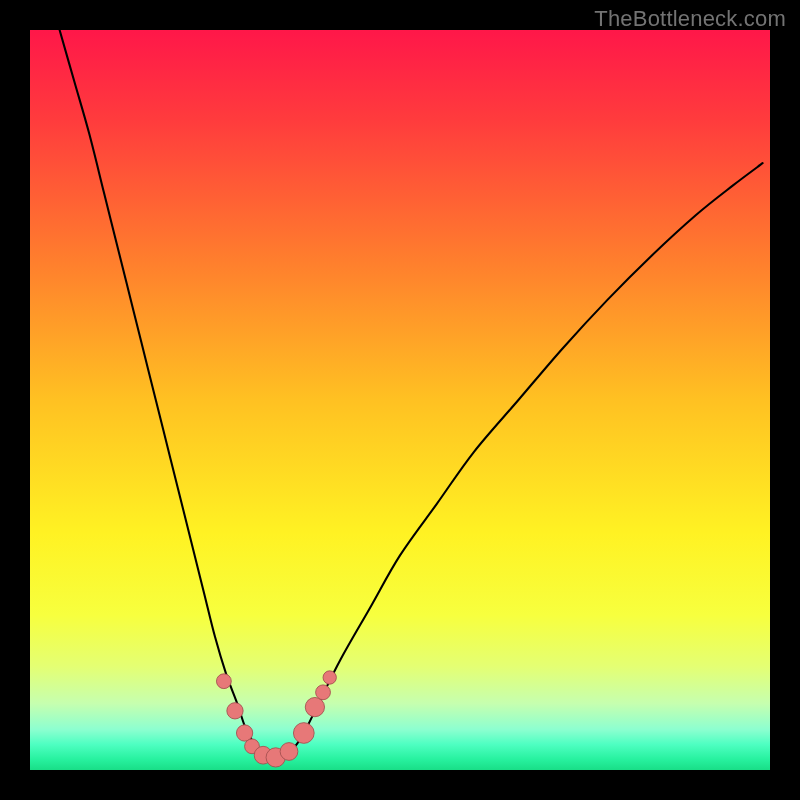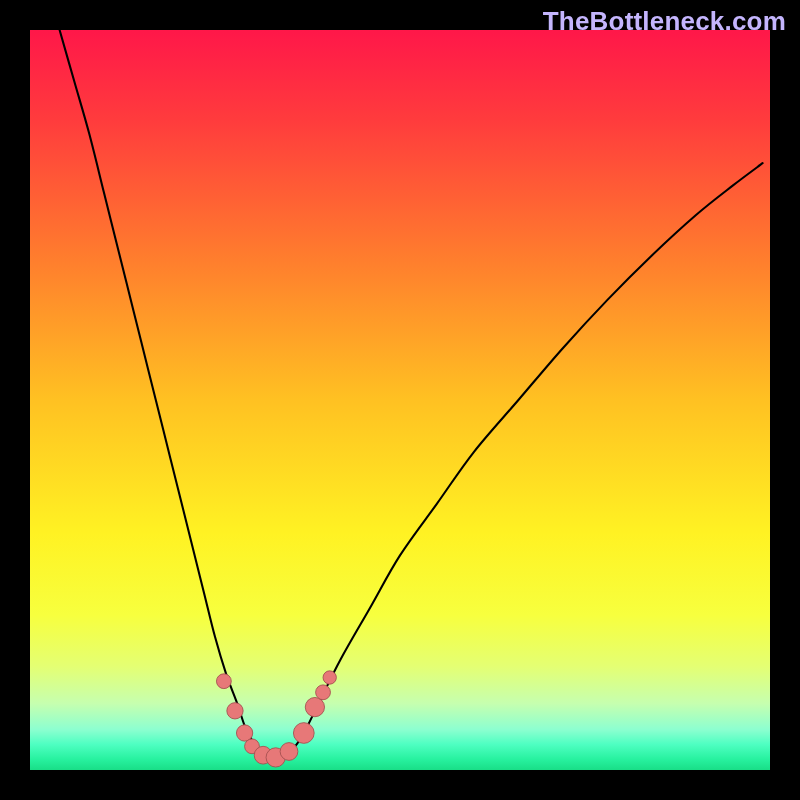--- a/index.html
+++ b/index.html
@@ -38,23 +38,23 @@
     position: absolute;
     left: 0;
     top: 0;
     width: 100%;
     height: 100%;
   }
   .watermark {
     position: absolute;
     top: 6px;
     right: 14px;
-    color: #c4b5fd;
-    font-size: 26px;
-    font-weight: 700;
+    color: #737373;
+    font-size: 22px;
+    font-weight: 400;
     letter-spacing: 0.2px;
     user-select: none;
   }
 </style>
 </head>
 <body>
 
 <div class="frame">
   <div class="watermark">TheBottleneck.com</div>
 

